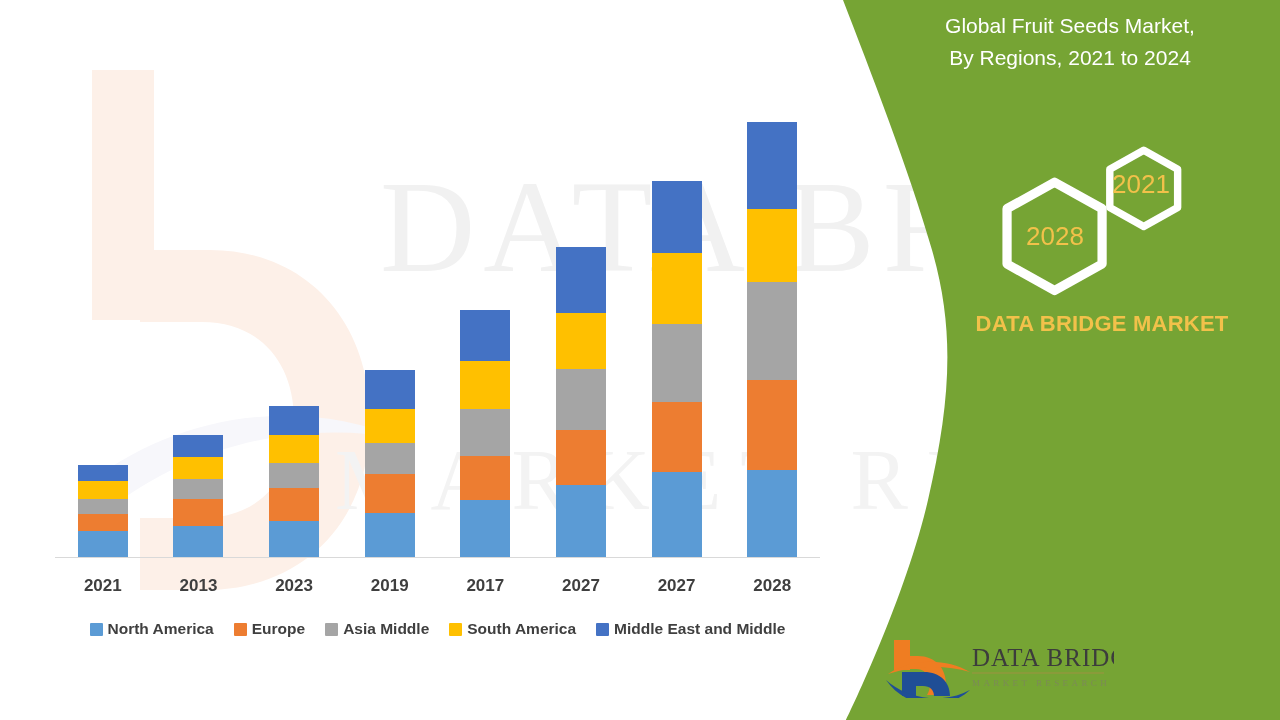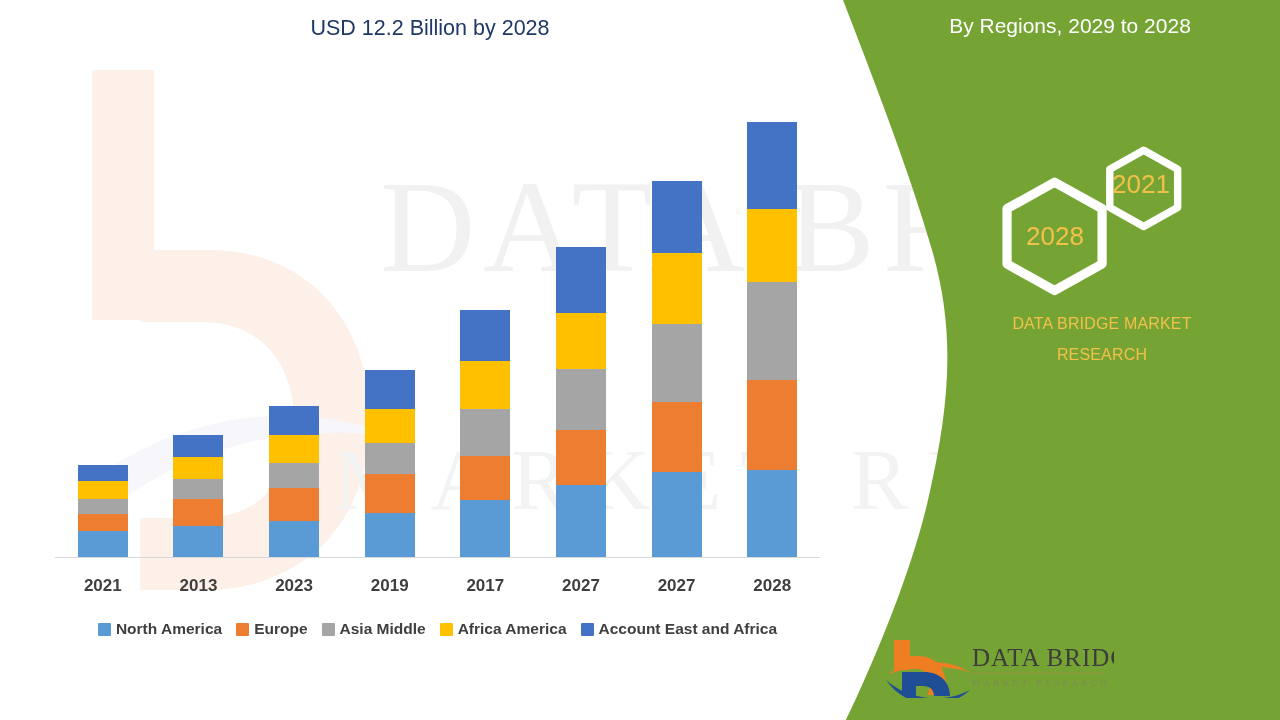--- a/index.html
+++ b/index.html
@@ -55,21 +55,21 @@
     display:flex;justify-content:space-around;align-items:center;
   }
   .xlabel{
     width:11.6%;text-align:center;color:#3f3f3f;
     font-size:17px;font-weight:700;
   }
 
   
   .legend{
     position:absolute;left:50px;top:616px;width:775px;height:26px;
-    display:flex;align-items:center;justify-content:center;gap:14px;
+    display:flex;align-items:center;justify-content:center;gap:20px;
   }
   .legend-item{display:flex;align-items:center;gap:5px;}
   .legend-swatch{width:13px;height:13px;display:block;border-radius:1px;}
   .legend-label{font-size:15.5px;color:#3f3f3f;font-weight:700;white-space:nowrap;}
 
   
   .green-panel{
     position:absolute;right:0;top:0;width:470px;height:720px;
     pointer-events:none;
   }
@@ -81,21 +81,21 @@
     font-size:21px;line-height:32px;font-weight:400;
   }
   .panel-title .ln{display:block;}
 
   .hexwrap{position:absolute;right:42px;top:140px;width:260px;height:160px;}
   .hexwrap svg{display:block;}
 
   .brand{
     position:absolute;right:18px;top:308px;width:320px;
     text-align:center;color:#f2c14a;
-    font-size:16px;line-height:31px;font-weight:400;letter-spacing:.01em;
+    font-size:22px;line-height:31px;font-weight:700;letter-spacing:.01em;
   }
   .brand .ln{display:block;}
 
   .logo{position:absolute;left:884px;top:636px;width:230px;height:62px;}
   .logo svg{display:block;}
 </style>
 </head>
 <body>
 
 <div id="root">
@@ -105,21 +105,20 @@
       <path d="M12 10 h62 v250 h-62 z" fill="#fdf0e8"></path>
       <path d="M60 190 h70 c95 0 160 70 160 170 c0 105 -70 170 -165 170 h-65 v-72 h62 c58 0 92 -40 92 -98 c0 -58 -35 -98 -92 -98 h-62 z" fill="#fdf0e8"></path>
       <path d="M0 430 c90 -75 215 -95 320 -52 c-105 -18 -210 8 -292 72 z" fill="#f7f7fb"></path>
     </svg>
   </div>
 
   <div class="wm-text wm-data">DATA BRIDGE</div>
   <div class="wm-text wm-market">MARKET RESEARCH</div>
 
   <div class="chart-title">
-    <span class="ln">USD 12.2 Billion by 2028</span>
   </div>
 
   <div class="plot">
     <div class="bars" id="bars">
         <div class="bar-group">
           <div class="bar">
             <div class="seg" title="Middle East and Africa 2021: 0.46" style="background: rgb(68, 114, 196); height: 16.4234px;"></div>
             <div class="seg" title="South America 2021: 0.49" style="background: rgb(255, 192, 0); height: 17.4945px;"></div>
             <div class="seg" title="Asia Pacific 2021: 0.42" style="background: rgb(165, 165, 165); height: 14.9953px;"></div>
             <div class="seg" title="Europe 2021: 0.49" style="background: rgb(237, 125, 49); height: 17.4945px;"></div>
@@ -212,52 +211,52 @@
       <div class="legend-item">
         <span class="legend-swatch" style="background: rgb(237, 125, 49);"></span>
         <span class="legend-label">Europe</span>
       </div>
       <div class="legend-item">
         <span class="legend-swatch" style="background: rgb(165, 165, 165);"></span>
         <span class="legend-label">Asia Middle</span>
       </div>
       <div class="legend-item">
         <span class="legend-swatch" style="background: rgb(255, 192, 0);"></span>
-        <span class="legend-label">Africa America</span>
+        <span class="legend-label">South America</span>
       </div>
       <div class="legend-item">
         <span class="legend-swatch" style="background: rgb(68, 114, 196);"></span>
-        <span class="legend-label">Account East and Africa</span>
+        <span class="legend-label">Middle East and Middle</span>
       </div>
     </div>
 
   <div class="green-panel">
     <svg viewBox="0 0 470 720" width="470" height="720" preserveAspectRatio="none" aria-hidden="true">
       <path id="greenShape" d="M33 0 H470 V720 H36 C36 720 95 600 118 500 C141 400 145 330 122 250 C99 170 60 70 33 0 Z" fill="#76a434"></path>
     </svg>
   </div>
 
   <div class="panel-title">
-    <span class="ln">By Regions, 2029 to 2028</span>
+    <span class="ln">Global Fruit Seeds Market,</span>
+    <span class="ln">By Regions, 2021 to 2024</span>
   </div>
 
   <div class="hexwrap">
     <svg viewBox="0 0 260 160" width="260" height="160" aria-hidden="true">
 
       <polygon points="30,60 66,40 102,60 102,102 66,122 30,102" fill="none" stroke="#ffffff" stroke-width="7" stroke-linejoin="round" transform="translate(0,0) scale(1.32) translate(-8,-8)"></polygon>
 
       <polygon points="130,22 162,4 194,22 194,58 162,76 130,58" fill="none" stroke="#ffffff" stroke-width="7" stroke-linejoin="round" transform="translate(-6,6) scale(1.06) translate(0,0)"></polygon>
       <text x="77" y="105" id="hex2028" text-anchor="middle" fill="#f2c14a" font-family="Liberation Sans, sans-serif" font-size="26">2028</text>
       <text x="163" y="53" id="hex2021" text-anchor="middle" fill="#f2c14a" font-family="Liberation Sans, sans-serif" font-size="26">2021</text>
     </svg>
   </div>
 
   <div class="brand">
     <span class="ln">DATA BRIDGE MARKET</span>
-    <span class="ln">RESEARCH</span>
   </div>
 
   <div class="logo">
     <svg viewBox="0 0 230 62" width="230" height="62" aria-hidden="true">
 
       <path d="M10 4 h16 v30 h-16 z" fill="#ef7d22"></path>
       <path d="M22 20 h12 c17 0 28 12 28 28 c0 4 -1 8 -2 11 h-17 c2 -3 3 -7 3 -11 c0 -9 -6 -15 -14 -15 h-10 z" fill="#ef7d22"></path>
 
       <path d="M18 36 h14 v24 h-14 z" fill="#1f4e96"></path>
       <path d="M30 36 h10 c16 0 26 10 26 24 h-16 c0 -6 -4 -10 -11 -10 h-9 z" fill="#1f4e96"></path>

